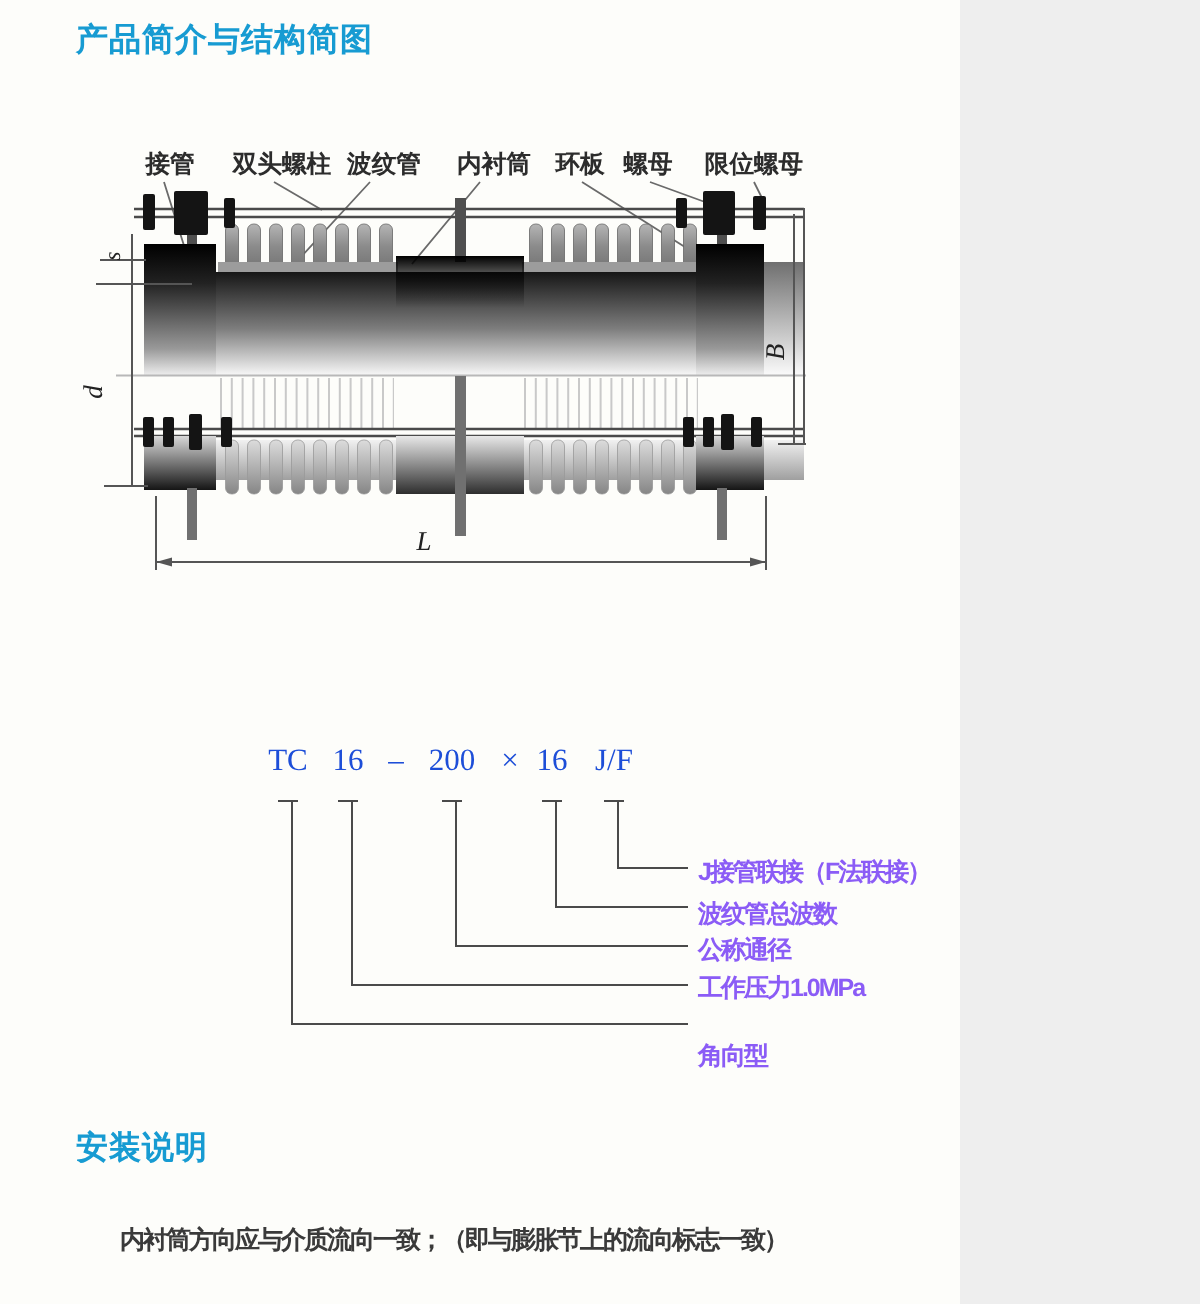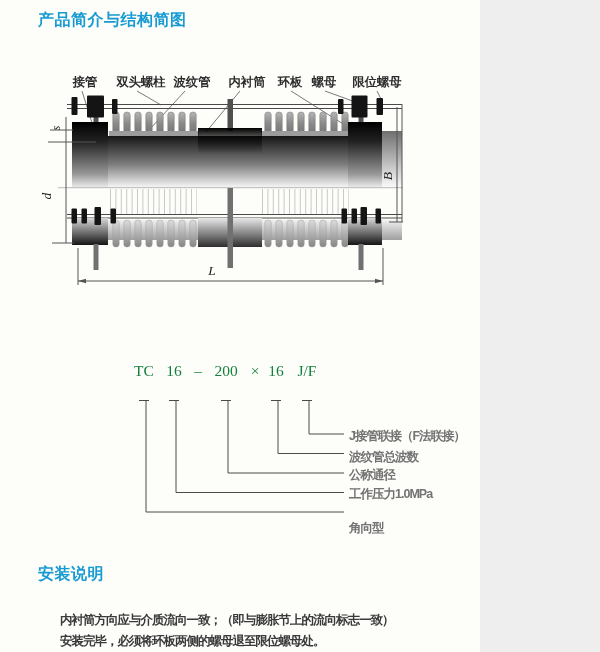--- a/index.html
+++ b/index.html
@@ -4,26 +4,26 @@
 <style>
   html,body{margin:0;padding:0;background:#eee}
   .page{position:relative;width:480px;height:652px;background:#fdfdfa;
         font-family:"Liberation Sans",sans-serif;overflow:hidden}
   .sec-title{position:absolute;margin:0;font-size:16px;font-weight:bold;
              color:#179bd2;letter-spacing:.5px;white-space:nowrap}
   .t1{left:38px;top:10px}
   .t2{left:38px;top:350px}
   .t3{left:38px;top:564px}
   .diagram{position:absolute;left:30px;top:62px}
-  .code-part{position:absolute;top:362px;transform:translateX(-50%);
-             font-family:"Liberation Serif",serif;font-size:15.5px;color:#15803d;
+  .code-part{position:absolute;top:372px;transform:translateX(-50%);
+             font-family:"Liberation Serif",serif;font-size:15.5px;color:#1d4ed8;
              white-space:nowrap}
   .callouts-svg{position:absolute;left:0;top:0;pointer-events:none}
   .callout-label{position:absolute;left:349px;margin:0;font-size:12.5px;font-weight:bold;
-                 color:#737373;letter-spacing:-1px;white-space:nowrap}
+                 color:#8b5cf6;letter-spacing:-1px;white-space:nowrap}
   .install-line{position:absolute;left:48px;margin:12px;font-size:12.5px;font-weight:bold;
                 color:#3a3a3a;letter-spacing:-1px;white-space:nowrap}
   
   .plbl{font-family:"Liberation Sans",sans-serif;font-size:12.3px;font-weight:bold;
         fill:#2c2c2c;text-anchor:middle}
   .dimlbl{font-family:"Liberation Serif",serif;font-style:italic;font-size:13.5px;
           fill:#222;text-anchor:middle}
   .dimlbl.small{font-size:11.5px}
   .ldr{stroke:#6a6a6a;stroke-width:.9;fill:none}
   .rod{stroke:#4a4a4a;stroke-width:1.2}
@@ -222,15 +222,14 @@
   </svg>
 
   <p class="callout-label" style="top:427.5px">J接管联接（F法联接）</p>
   <p class="callout-label" style="top:449px">波纹管总波数</p>
   <p class="callout-label" style="top:466.5px">公称通径</p>
   <p class="callout-label" style="top:486px">工作压力1.0MPa</p>
   <p class="callout-label" style="top:520px">角向型</p>
 
   <h2 class="sec-title t3">安装说明</h2>
   <p class="install-line" style="top:600px">内衬筒方向应与介质流向一致；（即与膨胀节上的流向标志一致）</p>
-  <p class="install-line" style="top:621px">安装完毕，必须将环板两侧的螺母退至限位螺母处。</p>
 
 </div>
 
 </body></html>

